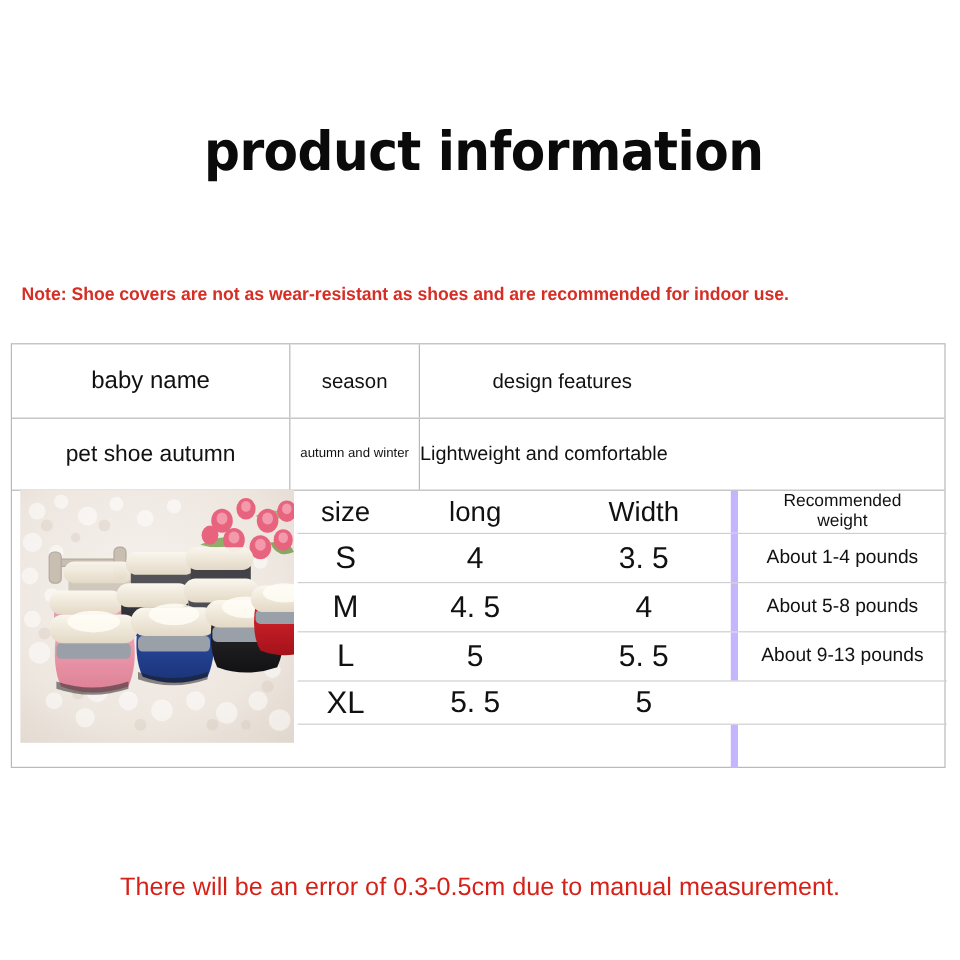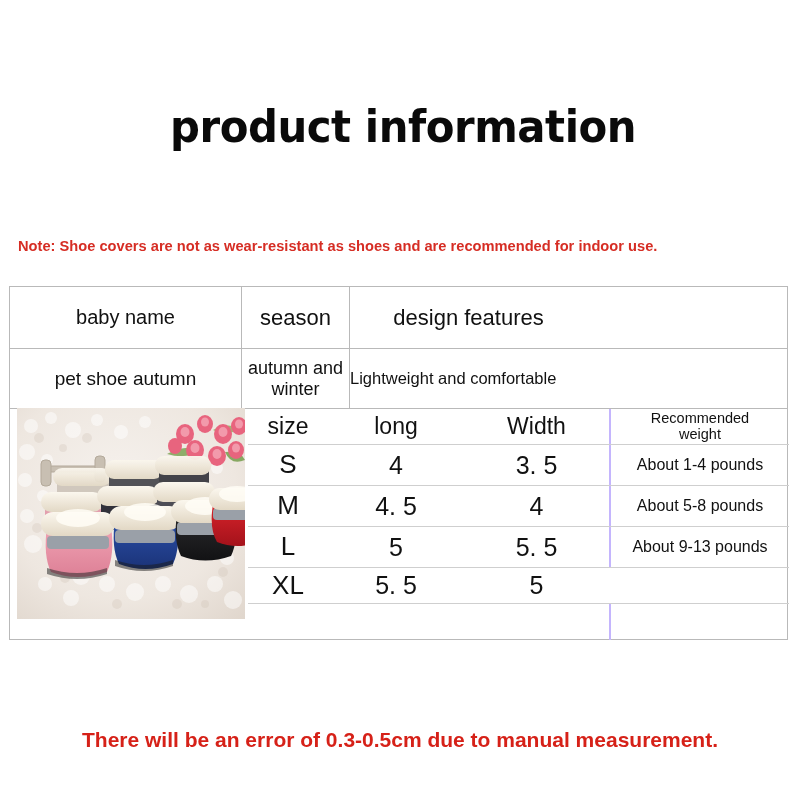--- a/index.html
+++ b/index.html
@@ -84,25 +84,25 @@
   .trow1 { top: 0px;  height: 62px; }
   .trow2 { top: 62px; height: 60px; }
 
   .trow1, .trow2 { border-bottom: 1px solid #b9b9b9; }
 
   .tcol-1 { width: 232px; border-right: 1px solid #b9b9b9; }
   .tcol-2 { width: 108px; border-right: 1px solid #b9b9b9; }
   .tcol-3 { width: 200px; border-right: 1px solid #b9b9b9; }
   .tcol-4 { width: 237px; }
 
-  .trow1 .cell { font-size: 22px; }
+  .trow1 .cell { font-size: 17px; }
   .trow1 .tcol-1 { font-size: 20px; }
   .trow2 .cell { font-size: 17.5px; }
   .trow2 .tcol-1 { font-size: 19px; }
-  .trow2 .tcol-2 { font-size: 18px; }
+  .trow2 .tcol-2 { font-size: 11px; }
   .trow2 .tcol-4 {
     font-size: 16.5px;
     justify-content: flex-start;
     padding-left: 0px;
     white-space: nowrap;
   }
 
   
   .srow { left: 238px; width: 541px; }
   .srow-hdr  { top: 122px; height: 36px; }
@@ -112,21 +112,21 @@
   .srow-xl   { top: 281px; height: 36px; }
   .srow-pad  { top: 317px; height: 36px; }
 
   .srow-hdr, .srow-s, .srow-m, .srow-l, .srow-xl {
     border-bottom: 1px solid #cfcfcf;
   }
 
   .scol-size  { width: 80px; }
   .scol-long  { width: 136px; }
   .scol-width { width: 145px; text-align: center; }
-  .scol-rec   { width: 180px; border-left: 2px solid #c4b5fd; }
+  .scol-rec   { width: 180px; border-left: 6px solid #c4b5fd; }
 
   .srow-hdr .scol-size,
   .srow-hdr .scol-long,
   .srow-hdr .scol-width { font-size: 23px; }
   .srow-hdr .scol-rec {
     font-size: 14.5px;
     line-height: 1.08;
     flex-direction: column;
   }
 
@@ -162,21 +162,21 @@
   .photo svg { display: block; width: 100%; height: 100%; }
 
   
   .footer-note {
     position: absolute;
     left: 0;
     top: 726px;
     width: 800px;
     text-align: center;
     font-family: "Liberation Sans", sans-serif;
-    font-weight: bold;
+    font-weight: normal;
     font-size: 21px;
     line-height: 28px;
     color: #d62118;
     white-space: nowrap;
   }
 </style>
 </head>
 <body>
 
 <div class="title">product information</div>

